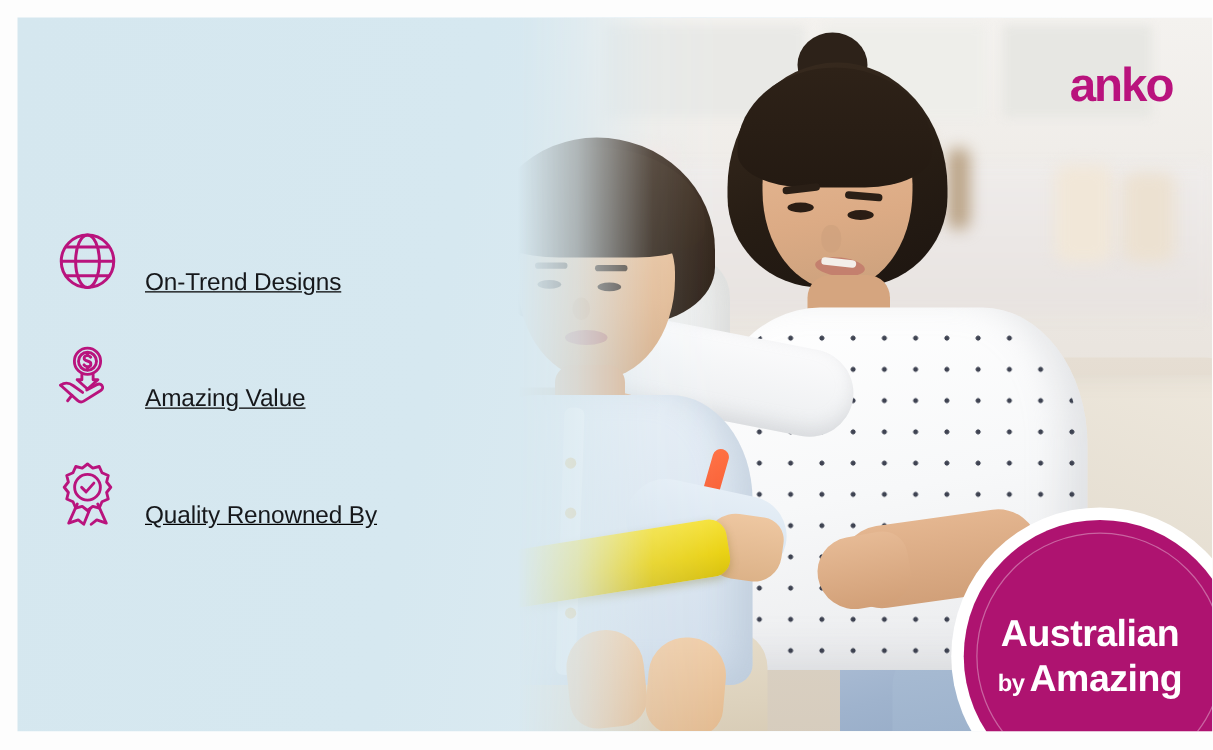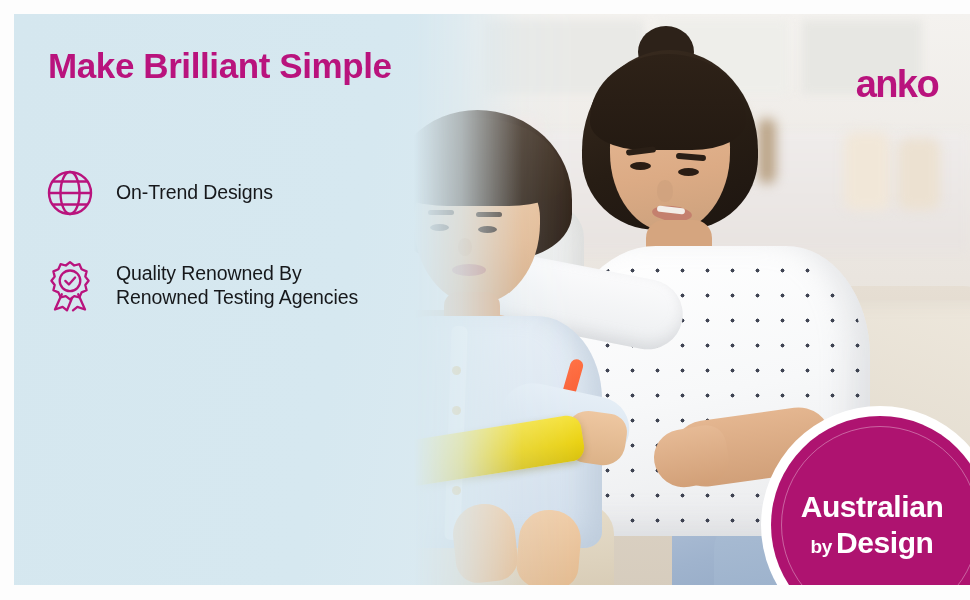--- a/index.html
+++ b/index.html
@@ -241,30 +241,31 @@
 
   
   .headline{
     position:absolute;left:34px;top:32px;
     font-size:35px;font-weight:bold;letter-spacing:-.4px;
     color:#b9137d;white-space:nowrap;
   }
 
   
   .logo{
-    position:absolute;right:32px;top:51px;
+    position:absolute;right:32px;top:36px;
     font-size:38px;font-weight:bold;letter-spacing:-1.6px;
     color:#b9137d;line-height:1;
   }
 
   
   .features{position:absolute;left:24px;top:132px;width:430px;}
   .feature{
-    position:relative;display:flex;align-items:center;
+    position:relative;display:flex;align-items:flex-end;
     height:93px;
+    text-decoration:underline;
   }
   .f-icon{
     flex:0 0 64px;width:64px;height:60px;
     display:flex;align-items:center;justify-content:center;
   }
   .f-icon svg{display:block;}
   .f-label{
     margin-left:14px;
     font-size:19.5px;font-weight:500;color:#16181b;
     line-height:1.22;letter-spacing:-.1px;
@@ -365,59 +366,73 @@
       <div class="btn-dot" style="top:472px"></div>
       <div class="stylus"></div>
       <div class="b-arm"></div>
       <div class="b-hand"></div>
       <div class="foot f1"></div>
       <div class="foot f2"></div>
       <div class="tablet-in"></div>
       <div class="tablet"></div>
     </div>
 
-    <div class="headline">Make Brilliant Simple</div>
 
     <div class="logo">anko</div>
 
     <div class="features">
 
       <div class="feature">
         <span class="f-icon">
           <svg width="50" height="50" viewBox="0 0 50 50" fill="none" stroke="#b9137d" stroke-width="2.4">
             <circle cx="25" cy="25" r="21"></circle>
             <ellipse cx="25" cy="25" rx="9.5" ry="21"></ellipse>
             <line x1="4" y1="25" x2="46" y2="25"></line>
             <path d="M7.5 13.5 H42.5"></path>
             <path d="M7.5 36.5 H42.5"></path>
           </svg>
         </span>
         <span class="f-label">On-Trend Designs</span>
       </div>
 
+      <div class="feature">
+        <span class="f-icon">
+          <svg width="52" height="52" viewBox="0 0 52 52" fill="none" stroke="#b9137d" stroke-width="2.3" stroke-linecap="round" stroke-linejoin="round">
+            <circle cx="26" cy="13" r="10.5"></circle>
+            <circle cx="26" cy="13" r="7.2"></circle>
+            <path d="M28.6 9.8c-.9-1-2-1.4-3-1.3-1.4.1-2.3 1-2.3 2.1 0 1.2 1 1.8 2.6 2.2 1.7.4 2.8 1 2.8 2.3 0 1.2-1 2.2-2.5 2.2-1.2 0-2.3-.5-3-1.4"></path>
+            <path d="M26 6.2v1.9M26 18v1.9"></path>
+            <path d="M21.5 23.5 v4.3 h-3.8 l8.3 7.4 8.3-7.4 h-3.8 v-4.3"></path>
+            <path d="M4.5 32.2 c3.5-2.6 7.2-1.8 10.2.4l7.4 5.3"></path>
+            <path d="M4.5 32.2 l13.5 12.1 c1.6 1.4 3.4 1.6 5 .6l13.6-8.5c1.6-1 2-2.6 1-4-1-1.3-2.7-1.5-4.2-.7l-8 4.3"></path>
+            <path d="M13.6 40.2 l-3.5 4.4"></path>
+          </svg>
+        </span>
+        <span class="f-label">Amazing Value</span>
+      </div>
 
 
       <div class="feature">
         <span class="f-icon">
           <svg width="54" height="54" viewBox="0 0 54 54" fill="none" stroke="#b9137d" stroke-width="2.3" stroke-linecap="round" stroke-linejoin="round">
             <path d="M27 3.2 l4.2 3.3 5.2-1.3 2.2 5 5 2.2-1.3 5.2 3.3 4.2-3.3 4.2 1.3 5.2-5 2.2-2.2 5-5.2-1.3-4.2 3.3-4.2-3.3-5.2 1.3-2.2-5-5-2.2 1.3-5.2-3.3-4.2 3.3-4.2-1.3-5.2 5-2.2 2.2-5 5.2 1.3z"></path>
             <circle cx="27" cy="21.8" r="10.3"></circle>
             <path d="M22.3 21.9 l3.6 3.6 6.2-7"></path>
             <path d="M18.8 35.2 L12 50.5 l7.6-2.6 4.4 3.5 5-12.4"></path>
             <path d="M35.2 35.2 L42 50.5 l-7.6-2.6 -4.4 3.5"></path>
           </svg>
         </span>
-        <span class="f-label"><span>Quality Renowned By</span><br><span>Renowned Testing Agencies</span></span>
+        <span class="f-label"><span>Quality Renowned By</span><br></span>
       </div>
 
     </div>
 
     <div class="badge">
       <div class="badge-fill"></div>
       <div class="badge-ring"></div>
       <div class="badge-text">
         <div class="badge-l1">Australian</div>
-        <div class="badge-l2"><span class="badge-by">by</span><span>Design</span></div>
+        <div class="badge-l2"><span class="badge-by">by</span><span>Amazing</span></div>
       </div>
     </div>
 
   </div>
 </div>
 
 </body></html>

